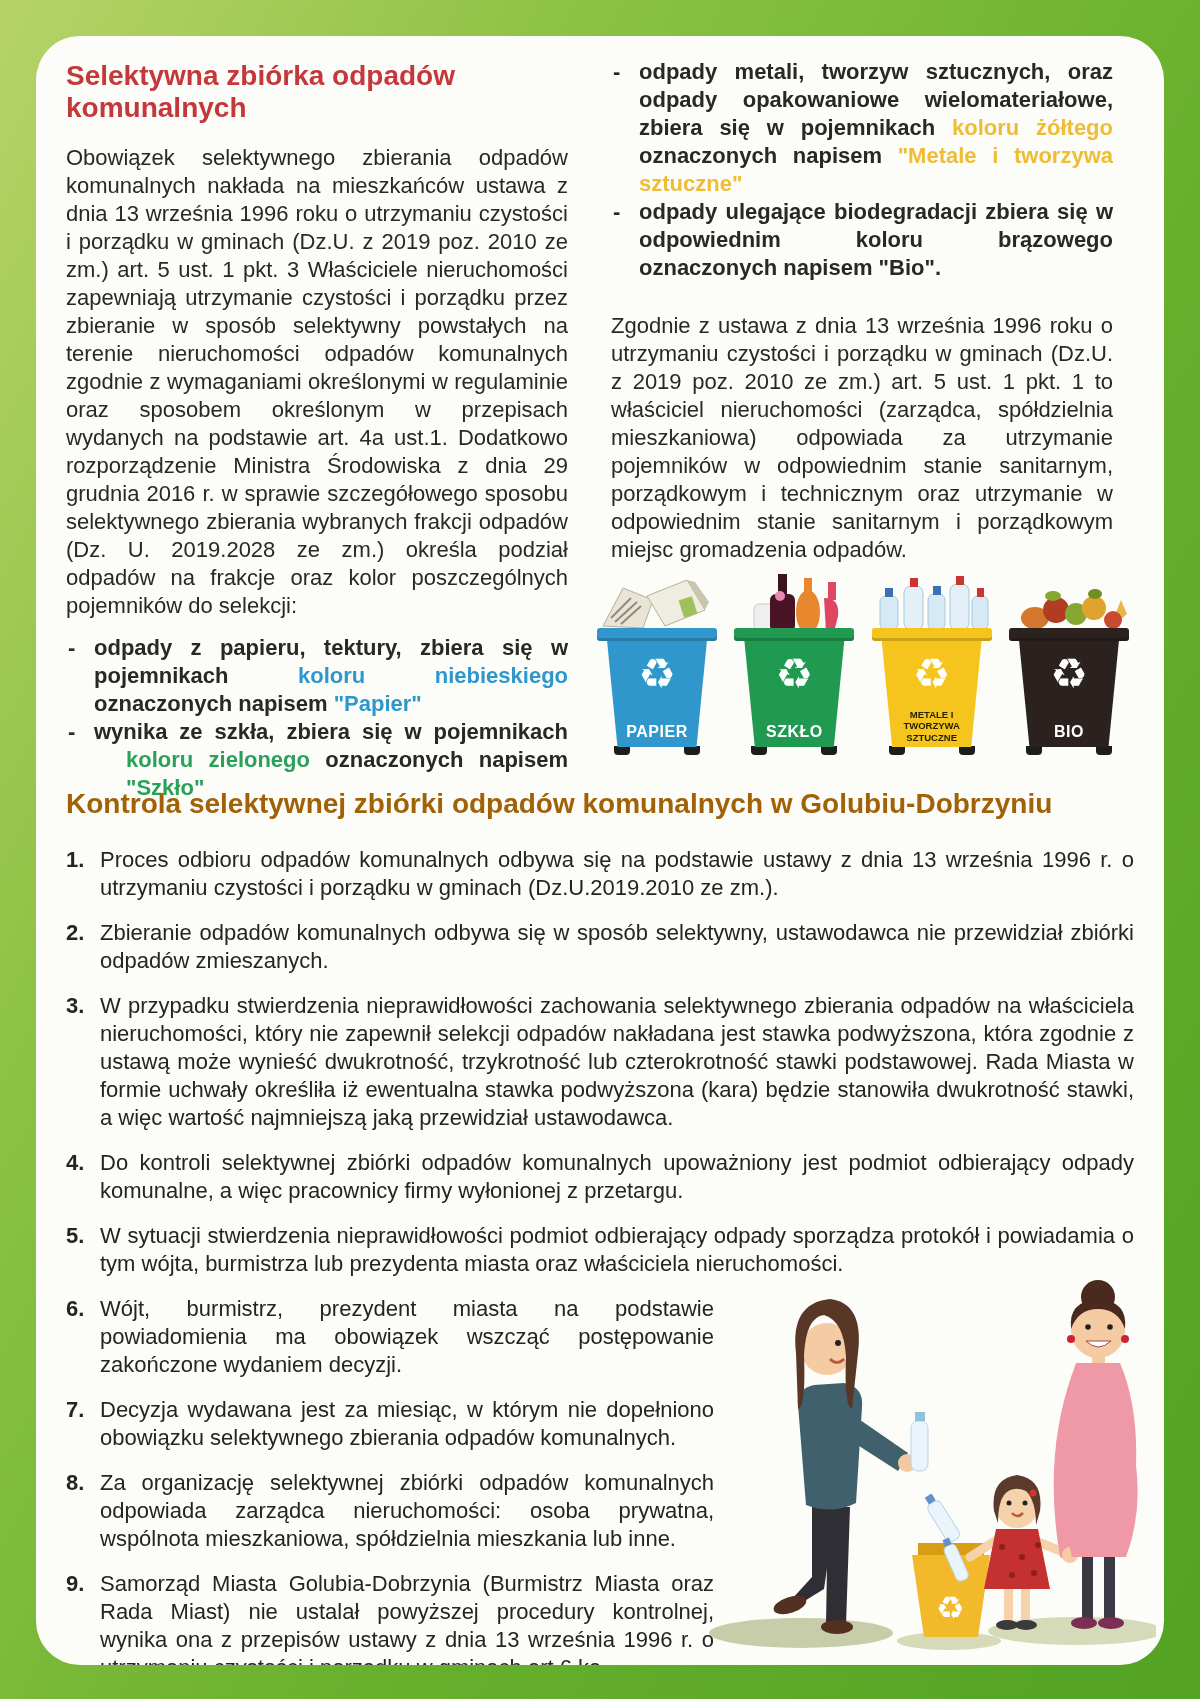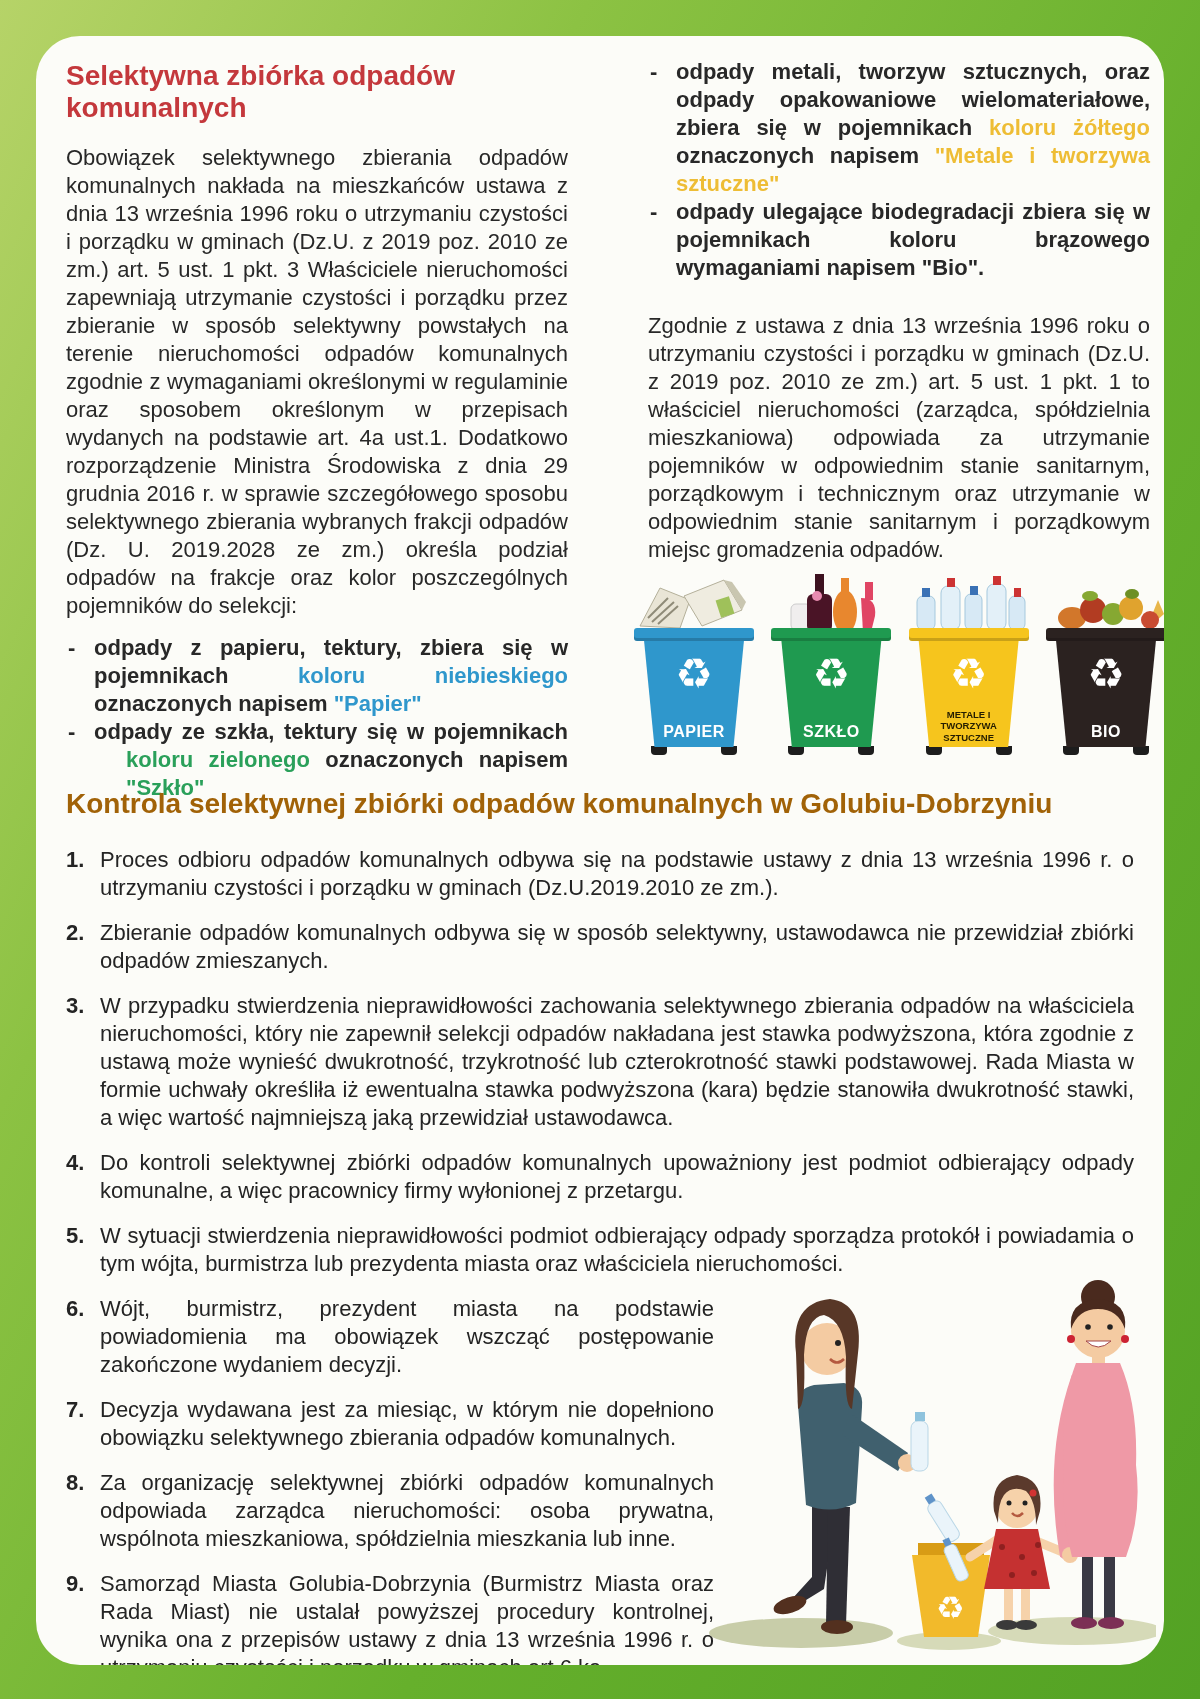--- a/index.html
+++ b/index.html
@@ -2,21 +2,21 @@
 <html><head>
 <meta charset="utf-8">
 <style>
   html,body{margin:0;padding:0;}
   body{width:1200px;height:1699px;font-family:"Liberation Sans","DejaVu Sans",sans-serif;}
   .canvas{position:relative;width:1200px;height:1699px;overflow:hidden;
     background:linear-gradient(118deg,#b6d368 0%,#8cc243 28%,#66b02c 62%,#53a224 100%);}
   .page{position:absolute;left:36px;top:36px;right:36px;bottom:34px;background:#fcfcf8;
     border-radius:44px;padding:20px 30px;box-sizing:border-box;overflow:hidden;}
   
-  .top{display:flex;gap:80px;height:708px;}
+  .top{display:flex;gap:43px;height:708px;}
   .col{width:502px;flex:0 0 502px;}
   .h-red{font-size:28px;line-height:32px;font-weight:bold;color:#c4383c;margin:4px 0 20px 0;}
   .para{font-size:22px;line-height:28px;color:#282828;text-align:justify;margin-top:16px;}
   .bullets{margin-top:14px;}
   .bullet{display:flex;font-size:22px;line-height:28px;color:#282828;font-weight:bold;}
   .bullet .dash{flex:0 0 26px;padding-left:2px;}
   .bullet .btext{flex:1;text-align:justify;}
   .c-blue{color:#2f97cc;}
   .c-green{color:#2aa05a;margin-left:32px;}
   .c-yellow{color:#eebd35;}
@@ -59,34 +59,34 @@
       <div class="col">
         <div class="h-red">Selektywna zbiórka odpadów komunalnych</div>
         <div class="para">Obowiązek selektywnego zbierania odpadów komunalnych nakłada na mieszkańców ustawa z dnia 13 września 1996 roku o utrzymaniu czystości i porządku w gminach  (Dz.U. z 2019 poz. 2010 ze zm.) art. 5 ust. 1 pkt. 3 Właściciele nieruchomości zapewniają utrzymanie czystości i porządku przez zbieranie w sposób selektywny powstałych na terenie nieruchomości odpadów komunalnych zgodnie z wymaganiami określonymi w regulaminie oraz sposobem określonym w przepisach wydanych na podstawie art. 4a ust.1. Dodatkowo rozporządzenie Ministra Środowiska z dnia 29 grudnia 2016 r. w sprawie szczegółowego sposobu selektywnego zbierania wybranych frakcji odpadów (Dz. U. 2019.2028 ze zm.) określa podział odpadów na frakcje oraz kolor poszczególnych pojemników do selekcji:</div>
         <div class="bullets">
           <div class="bullet">
             <span class="dash">-</span>
             <span class="btext"><span>odpady z papieru, tektury, zbiera się w pojemnikach </span><span class="c-blue">koloru niebieskiego</span><span> oznaczonych napisem </span><span class="c-blue">"Papier"</span></span>
           </div>
           <div class="bullet">
             <span class="dash">-</span>
-            <span class="btext"><span>odpady ze szkła, tektury się w pojemnikach </span><span class="c-green">koloru zielonego</span><span> oznaczonych napisem </span><span class="c-green">"Szkło"</span></span>
+            <span class="btext"><span>wynika ze szkła, zbiera się w pojemnikach </span><span class="c-green">koloru zielonego</span><span> oznaczonych napisem </span><span class="c-green">"Szkło"</span></span>
           </div>
         </div>
       </div>
 
       <div class="col">
         <div class="bullets" style="margin-top:2px;">
           <div class="bullet">
             <span class="dash">-</span>
             <span class="btext"><span>odpady metali, tworzyw sztucznych, oraz odpady opakowaniowe wielomateriałowe, zbiera się w pojemnikach </span><span class="c-yellow">koloru żółtego</span><span> oznaczonych napisem </span><span class="c-yellow">"Metale i tworzywa sztuczne"</span></span>
           </div>
           <div class="bullet">
             <span class="dash">-</span>
-            <span class="btext">odpady ulegające biodegradacji zbiera się w pojemnikach koloru brązowego wymaganiami napisem "Bio".</span>
+            <span class="btext">odpady ulegające biodegradacji zbiera się w odpowiednim koloru brązowego oznaczonych napisem "Bio".</span>
           </div>
         </div>
         <div class="para right-para">Zgodnie z ustawa z dnia 13 września 1996 roku o utrzymaniu czystości i porządku w gminach  (Dz.U. z 2019 poz. 2010 ze zm.) art. 5 ust. 1 pkt. 1 to właściciel nieruchomości (zarządca, spółdzielnia mieszkaniowa) odpowiada za utrzymanie pojemników w odpowiednim stanie sanitarnym, porządkowym i technicznym oraz utrzymanie w odpowiednim stanie sanitarnym i porządkowym miejsc gromadzenia odpadów.</div>
 
         <div class="bins">
 
           <div class="bin bin--blue">
             <div class="trash">
               <svg width="120" height="58" viewBox="0 0 120 58">
                 <polygon points="6,52 26,14 56,26 46,54" fill="#e9e5d6" stroke="#b4b09a"></polygon>

